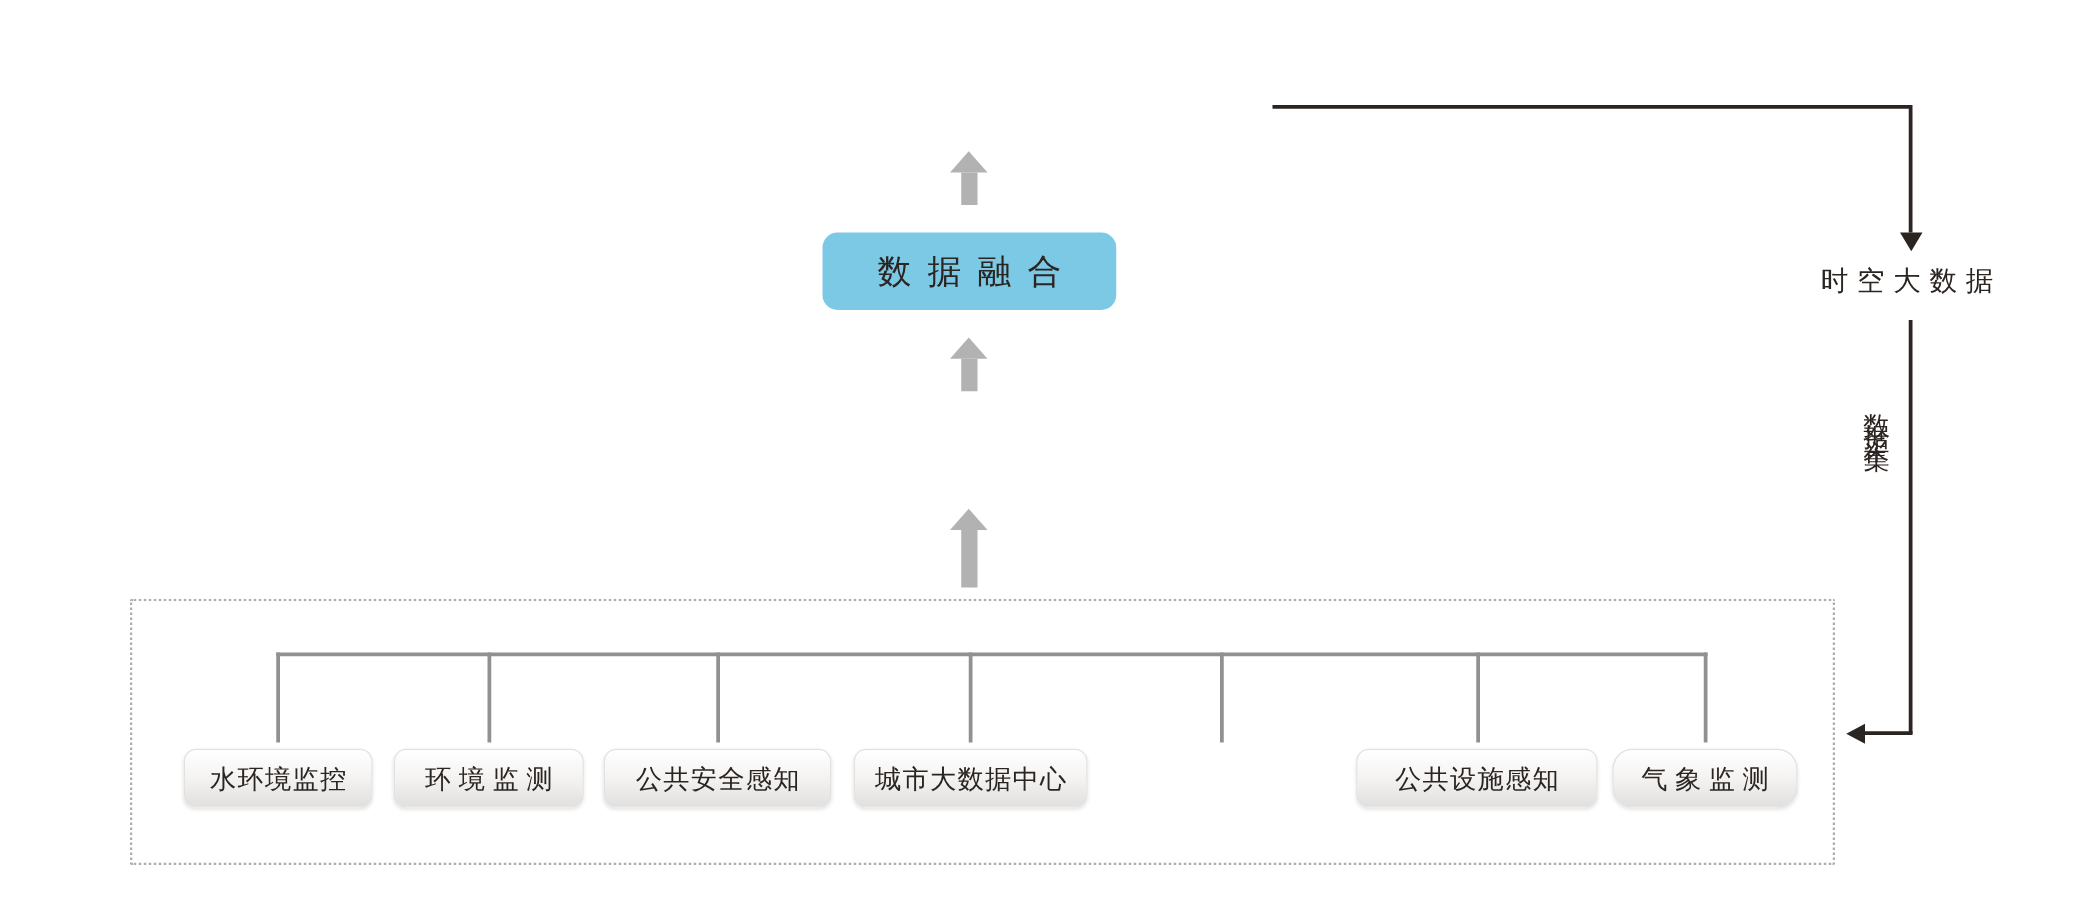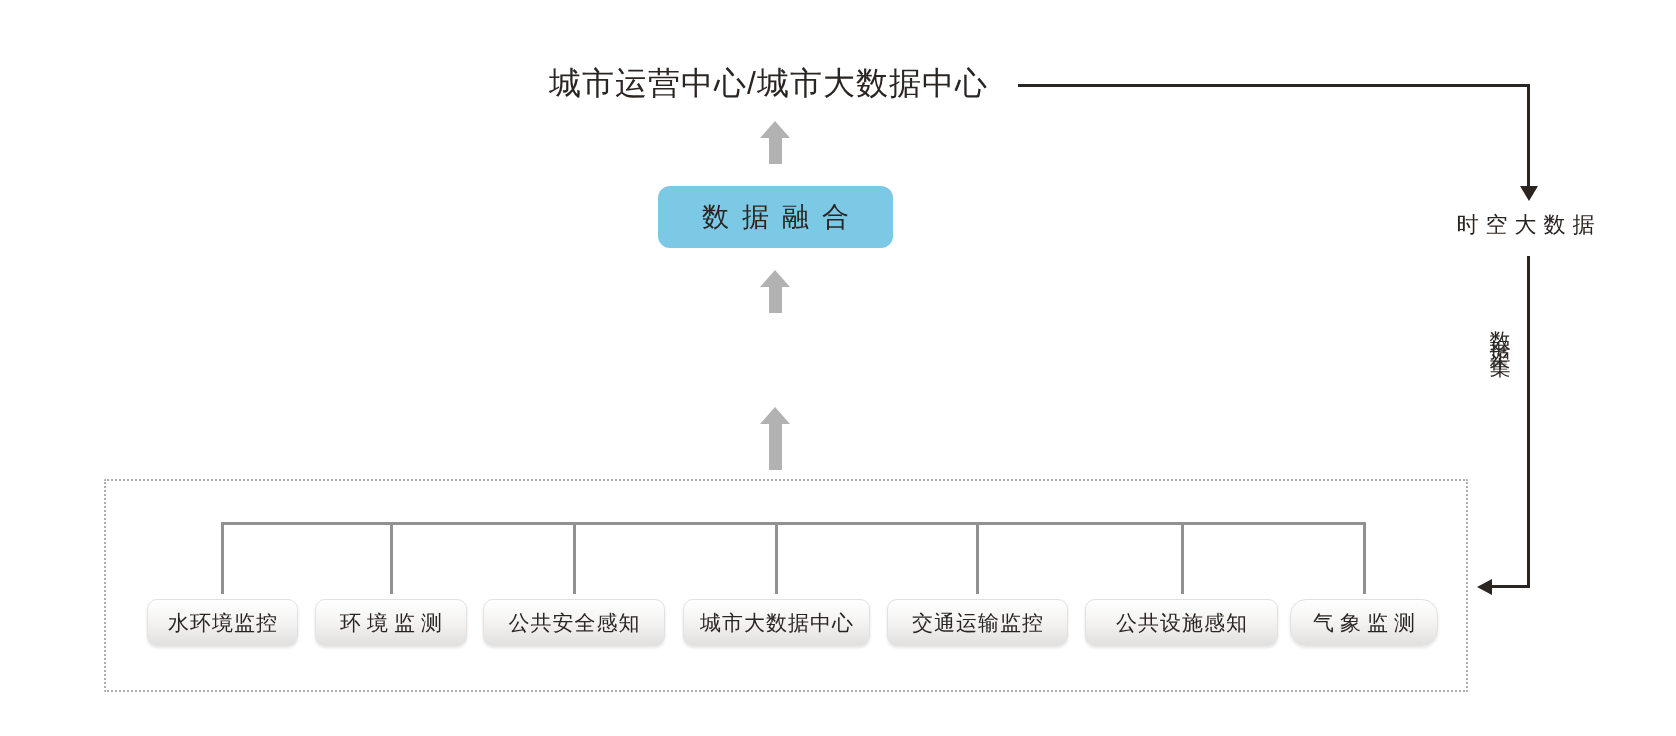--- a/index.html
+++ b/index.html
@@ -102,21 +102,20 @@
     font-size:21px;letter-spacing:1px;padding-left:1px;
     box-sizing:border-box;white-space:nowrap;
   }
   .src-spaced{letter-spacing:6px;padding-left:6px;}
 </style>
 </head>
 <body>
 
 <div class="canvas" style="--accent-blue: #7cc9e6; --line-dark: #2b2522; --line-gray: #919191; --arrow-gray: #b2b2b2; --ink: #2b2522;">
 
-  <div class="abs title">城市运营中心/城市大数据中心</div>
 
   <div class="abs dline top-hline"></div>
   <div class="abs dline right-vline-a"></div>
   <div class="abs arrow-down"></div>
   <div class="abs dept-label">时空大数据</div>
 
   <div class="abs dline right-vline-b"></div>
   <div class="abs collect-label">数据采集</div>
   <div class="abs dline bottom-hline"></div>
   <div class="abs arrow-left"></div>
@@ -144,17 +143,16 @@
   <div class="abs tree-line stub" style="left:573px;"></div>
   <div class="abs tree-line stub" style="left:775px;"></div>
   <div class="abs tree-line stub" style="left:976px;"></div>
   <div class="abs tree-line stub" style="left:1181px;"></div>
   <div class="abs tree-line stub" style="left:1363px;"></div>
 
   <div class="abs src-box" style="left:147px;width:151px;">水环境监控</div>
   <div class="abs src-box src-spaced" style="left:315px;width:152px;">环境监测</div>
   <div class="abs src-box" style="left:483px;width:182px;">公共安全感知</div>
   <div class="abs src-box" style="left:683px;width:187px;">城市大数据中心</div>
-  <div class="abs src-box" style="left:887px;width:181px;">交通运输监控</div>
   <div class="abs src-box" style="left:1085px;width:193px;">公共设施感知</div>
   <div class="abs src-box src-spaced" style="left:1290px;width:148px;border-radius:16px;">气象监测</div>
 
 </div>
 
 </body></html>

